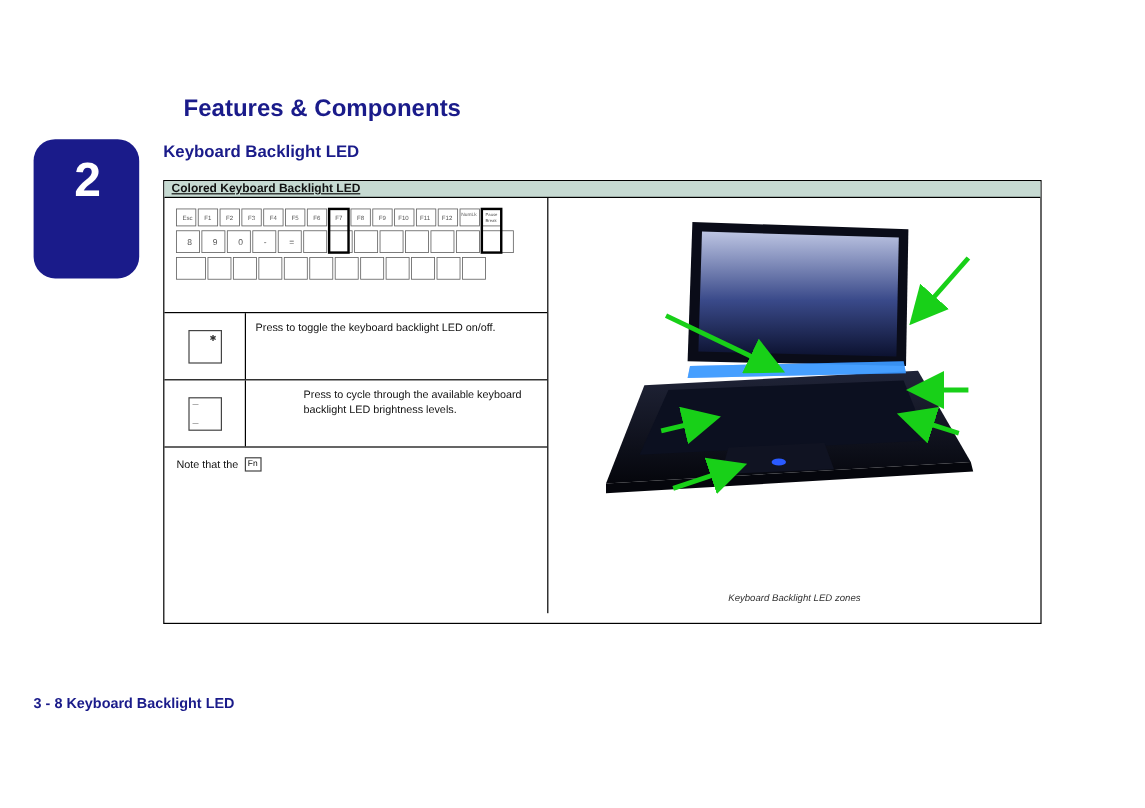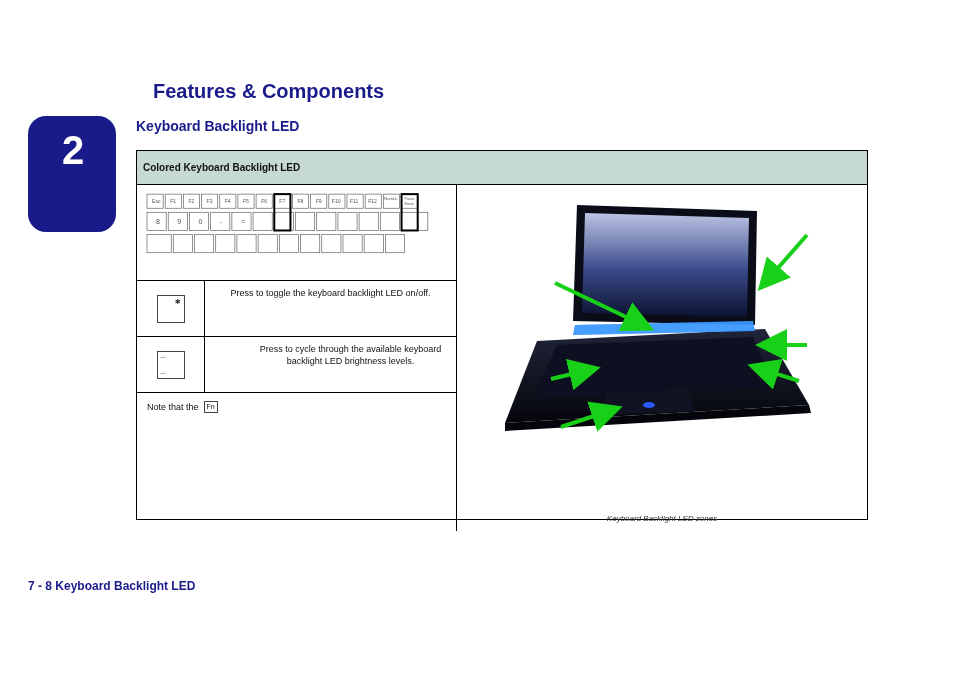--- a/index.html
+++ b/index.html
@@ -19,27 +19,27 @@
   }
   .pg-footer {
     position: absolute; left: 28px; bottom: 80px; font-weight: 700; color: #1a1b8a; font-size: 12px;
   }
   
   .content-box {
     position: absolute; left: 136px; top: 150px; width: 732px; height: 370px;
     border: 1px solid #000;
   }
   .tbl-header {
-    height: 34px; background: #c6dad2; border-bottom: 1px solid #000;
-    display: flex; align-items: center; font-weight: 700; font-size: 10px;
+    height: 14px; background: #c6dad2; border-bottom: 1px solid #000;
+    display: flex; align-items: center; font-weight: 700; font-size: 10px; text-decoration: underline;
   }
   .tbl-header .c1 { width: 320px; padding-left: 6px; }
   .tbl-header .c2 { flex: 1; padding-left: 6px; }
   
-  .cols { display: flex; height: calc(100% - 22px); text-align: center; }
+  .cols { display: flex; height: calc(100% - 22px); }
   .left { width: 320px; border-right: 1px solid #000; }
   .right { flex: 1; position: relative; }
   .row { border-bottom: 1px solid #000; display: flex; }
   .row:last-child { border-bottom: none; }
   .icon-cell { width: 68px; border-right: 1px solid #000; display: flex; align-items: center; justify-content: center; padding: 6px 4px; }
   .desc-cell { flex: 1; padding: 6px 8px; font-size: 9px; line-height: 1.35; }
   .row1 { height: 96px; }
   .row2 { height: 56px; }
   .row3 { height: 56px; gap: 40px; }
   .row4 { height: 140px; }
@@ -233,13 +233,13 @@
             <line x1="54" y1="184" x2="96" y2="174"></line>
             <line x1="64" y1="232" x2="118" y2="214"></line>
           </g>
         </svg>
       </div>
       <div class="fig-caption">Keyboard Backlight LED zones</div>
     </div>
   </div>
 </div>
 
-<div class="pg-footer">7 - 8  Keyboard Backlight LED</div>
+<div class="pg-footer">3 - 8  Keyboard Backlight LED</div>
 
 </body></html>

